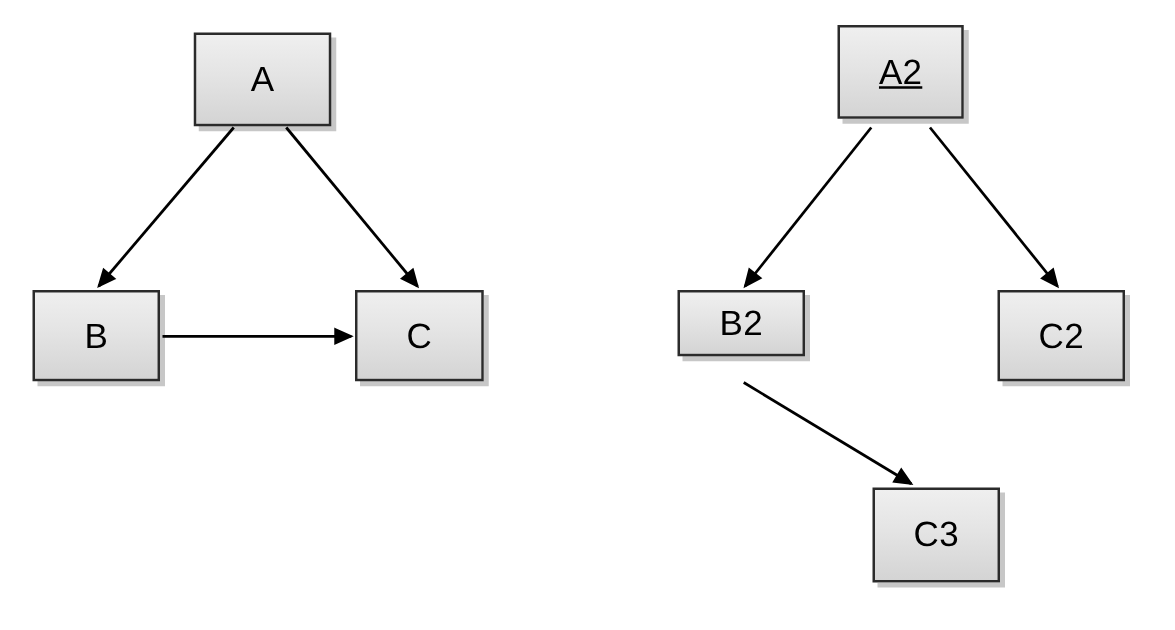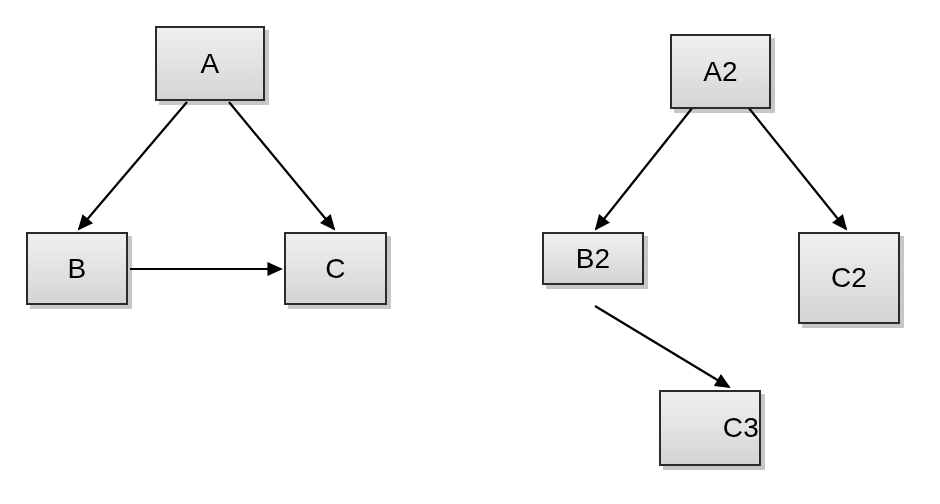--- a/index.html
+++ b/index.html
@@ -86,29 +86,29 @@
   </div>
 
   <div class="node" style="left:26px; top:232px; width:102px; height:73px;">
     <span class="node-label">B</span>
   </div>
 
   <div class="node" style="left:284px; top:232px; width:103px; height:73px;">
     <span class="node-label">C</span>
   </div>
 
-  <div class="node" style="left:670px; top:34px; width:101px; height:75px;">
+  <div class="node" style="left:670px; top:20px; width:101px; height:75px;text-decoration:underline;">
     <span class="node-label">A2</span>
   </div>
 
   <div class="node" style="left:542px; top:232px; width:102px; height:53px;">
     <span class="node-label">B2</span>
   </div>
 
-  <div class="node" style="left:798px; top:232px; width:102px; height:92px;">
+  <div class="node" style="left:798px; top:232px; width:102px; height:73px;">
     <span class="node-label">C2</span>
   </div>
 
-  <div class="node" style="left:659px; top:390px; width:102px; height:76px;justify-content:flex-end;">
+  <div class="node" style="left:698px; top:390px; width:102px; height:76px;">
     <span class="node-label">C3</span>
   </div>
 
 </div>
 
 </body></html>

